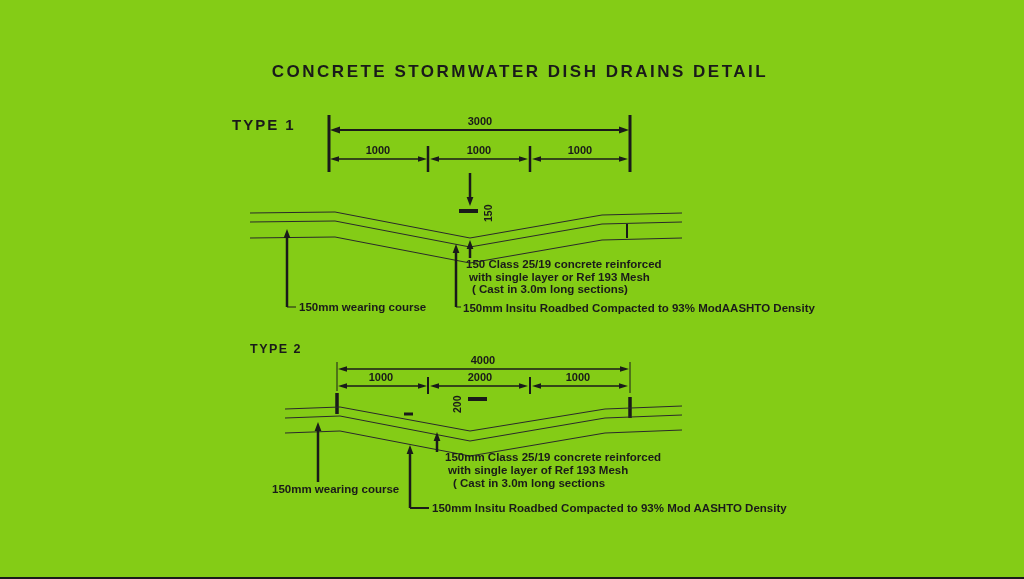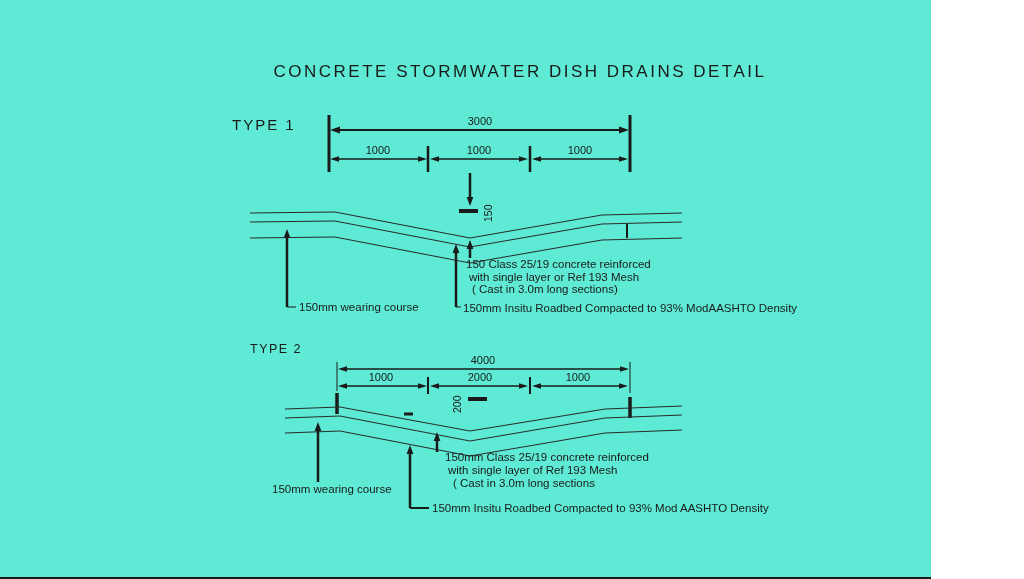--- a/index.html
+++ b/index.html
@@ -1,16 +1,16 @@
 <!DOCTYPE html>
 <html><head>
 <meta charset="utf-8">
 <style>
   html,body{margin:0;padding:0;background:#ffffff;}
-  #canvas{position:relative;width:931px;height:579px;background:#5eead4;overflow:hidden;}
+  #canvas{position:relative;width:1024px;height:579px;background:#84cc16;overflow:hidden;font-weight:bold;}
   svg{position:absolute;left:0;top:0;}
   svg text{font-family:"Liberation Sans","DejaVu Sans",sans-serif;fill:#1a1a1a;}
   .t-title{font-size:17px;letter-spacing:2.5px;}
   .t-type1{font-size:15px;letter-spacing:2px;}
   .t-type2{font-size:12.5px;letter-spacing:1.5px;}
   .t-dim{font-size:11px;}
   .t-note{font-size:11.5px;}
   .t-rot{font-size:10.5px;}
   .mid{text-anchor:middle;}
   .ln{stroke:#1a1a1a;fill:none;}

